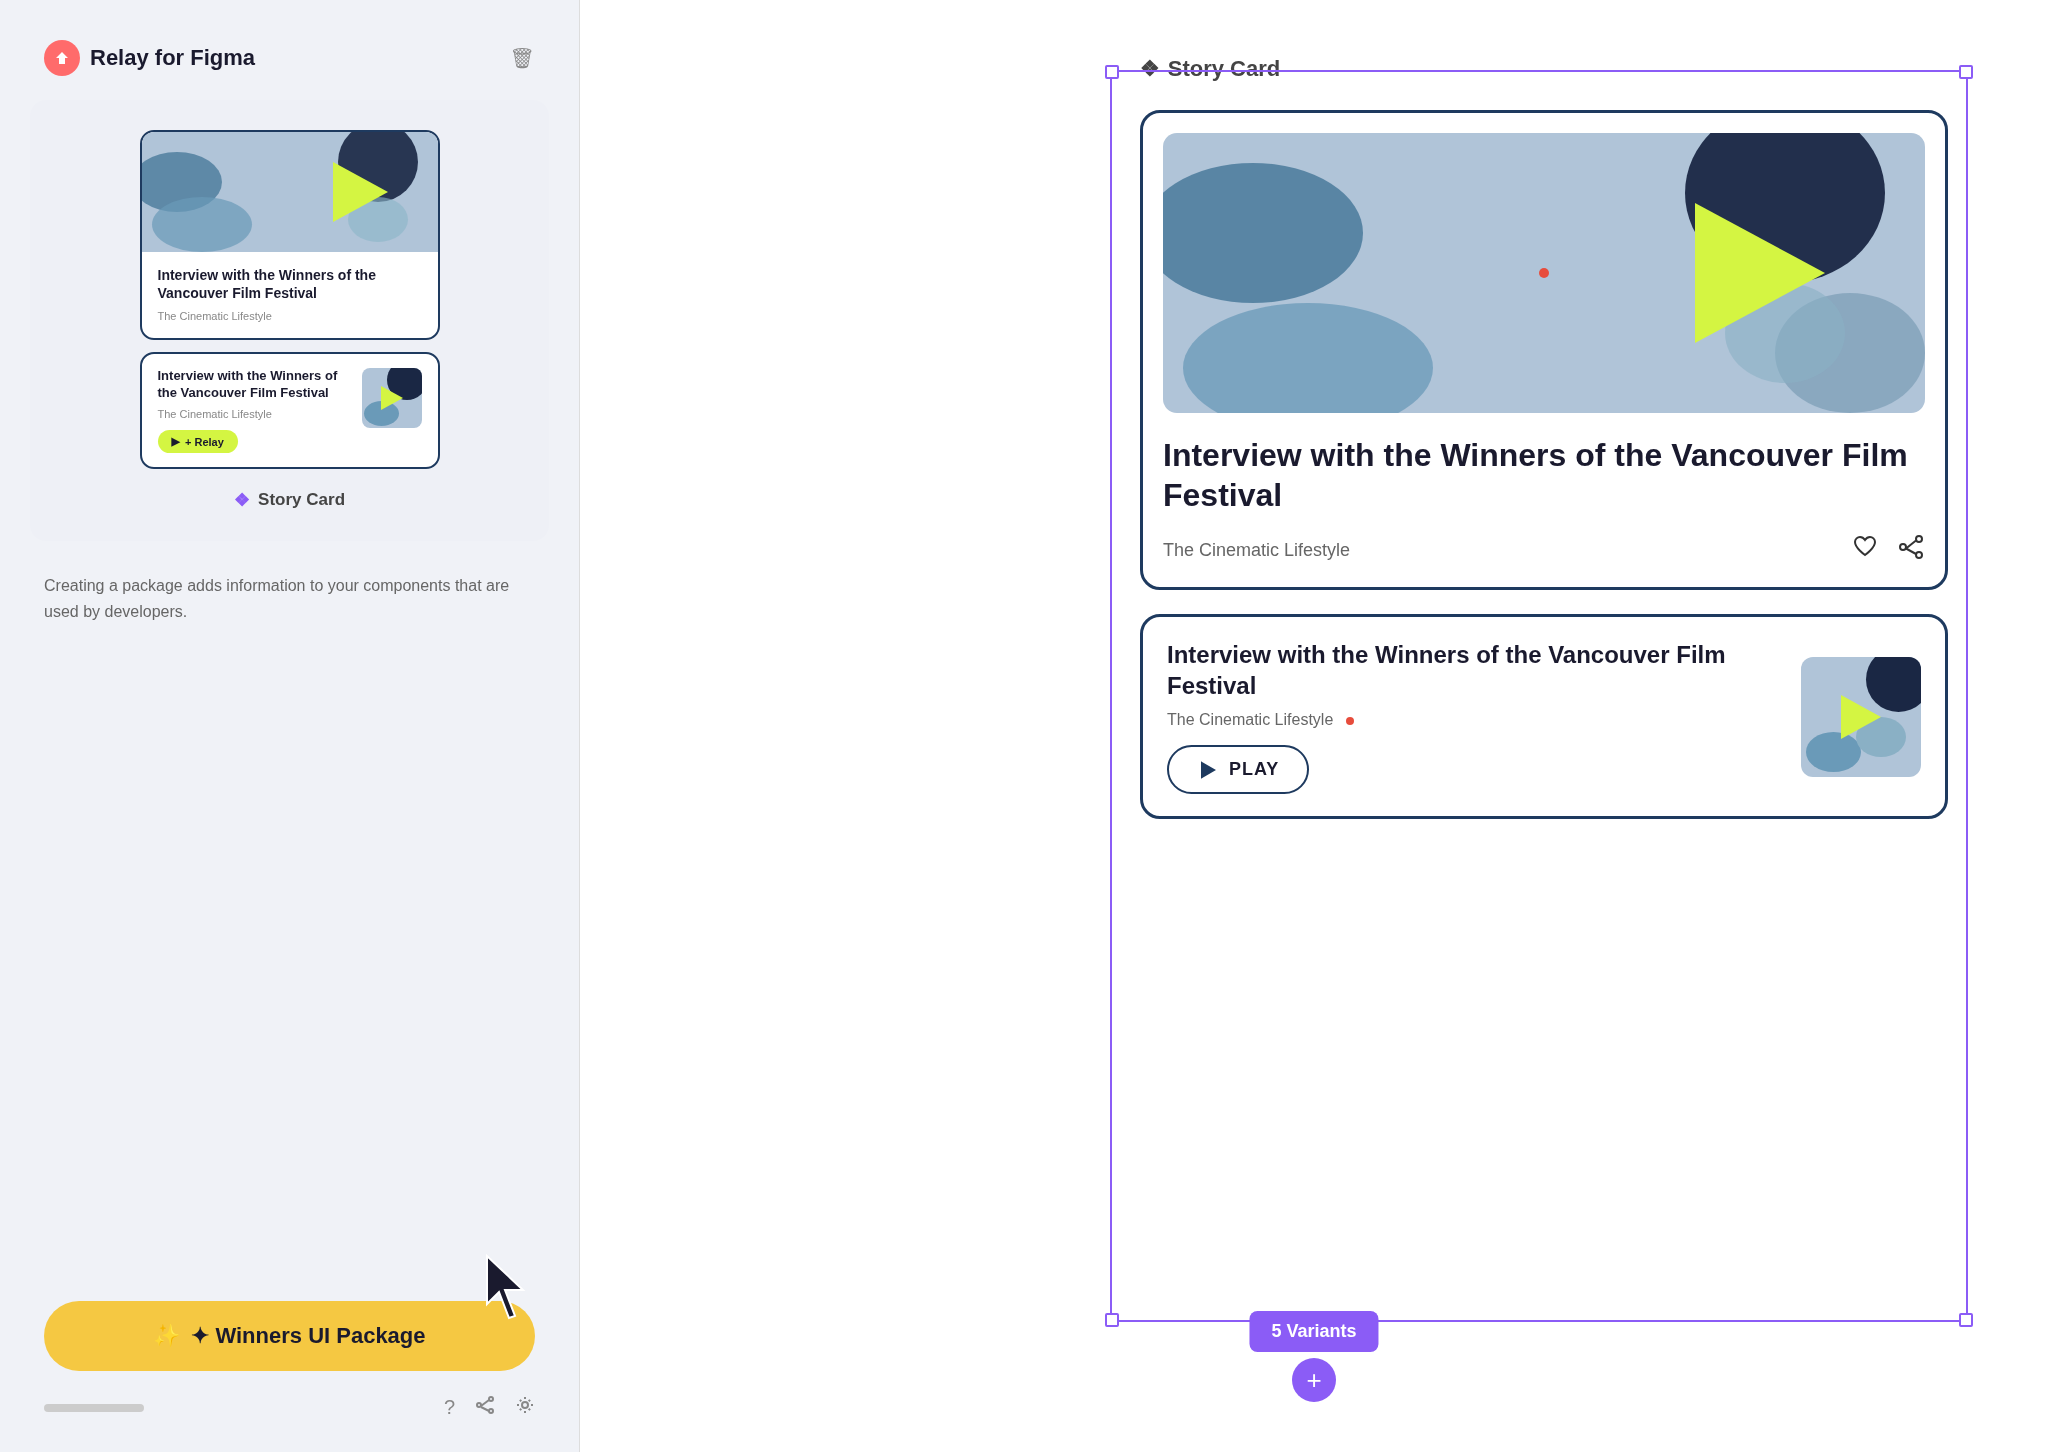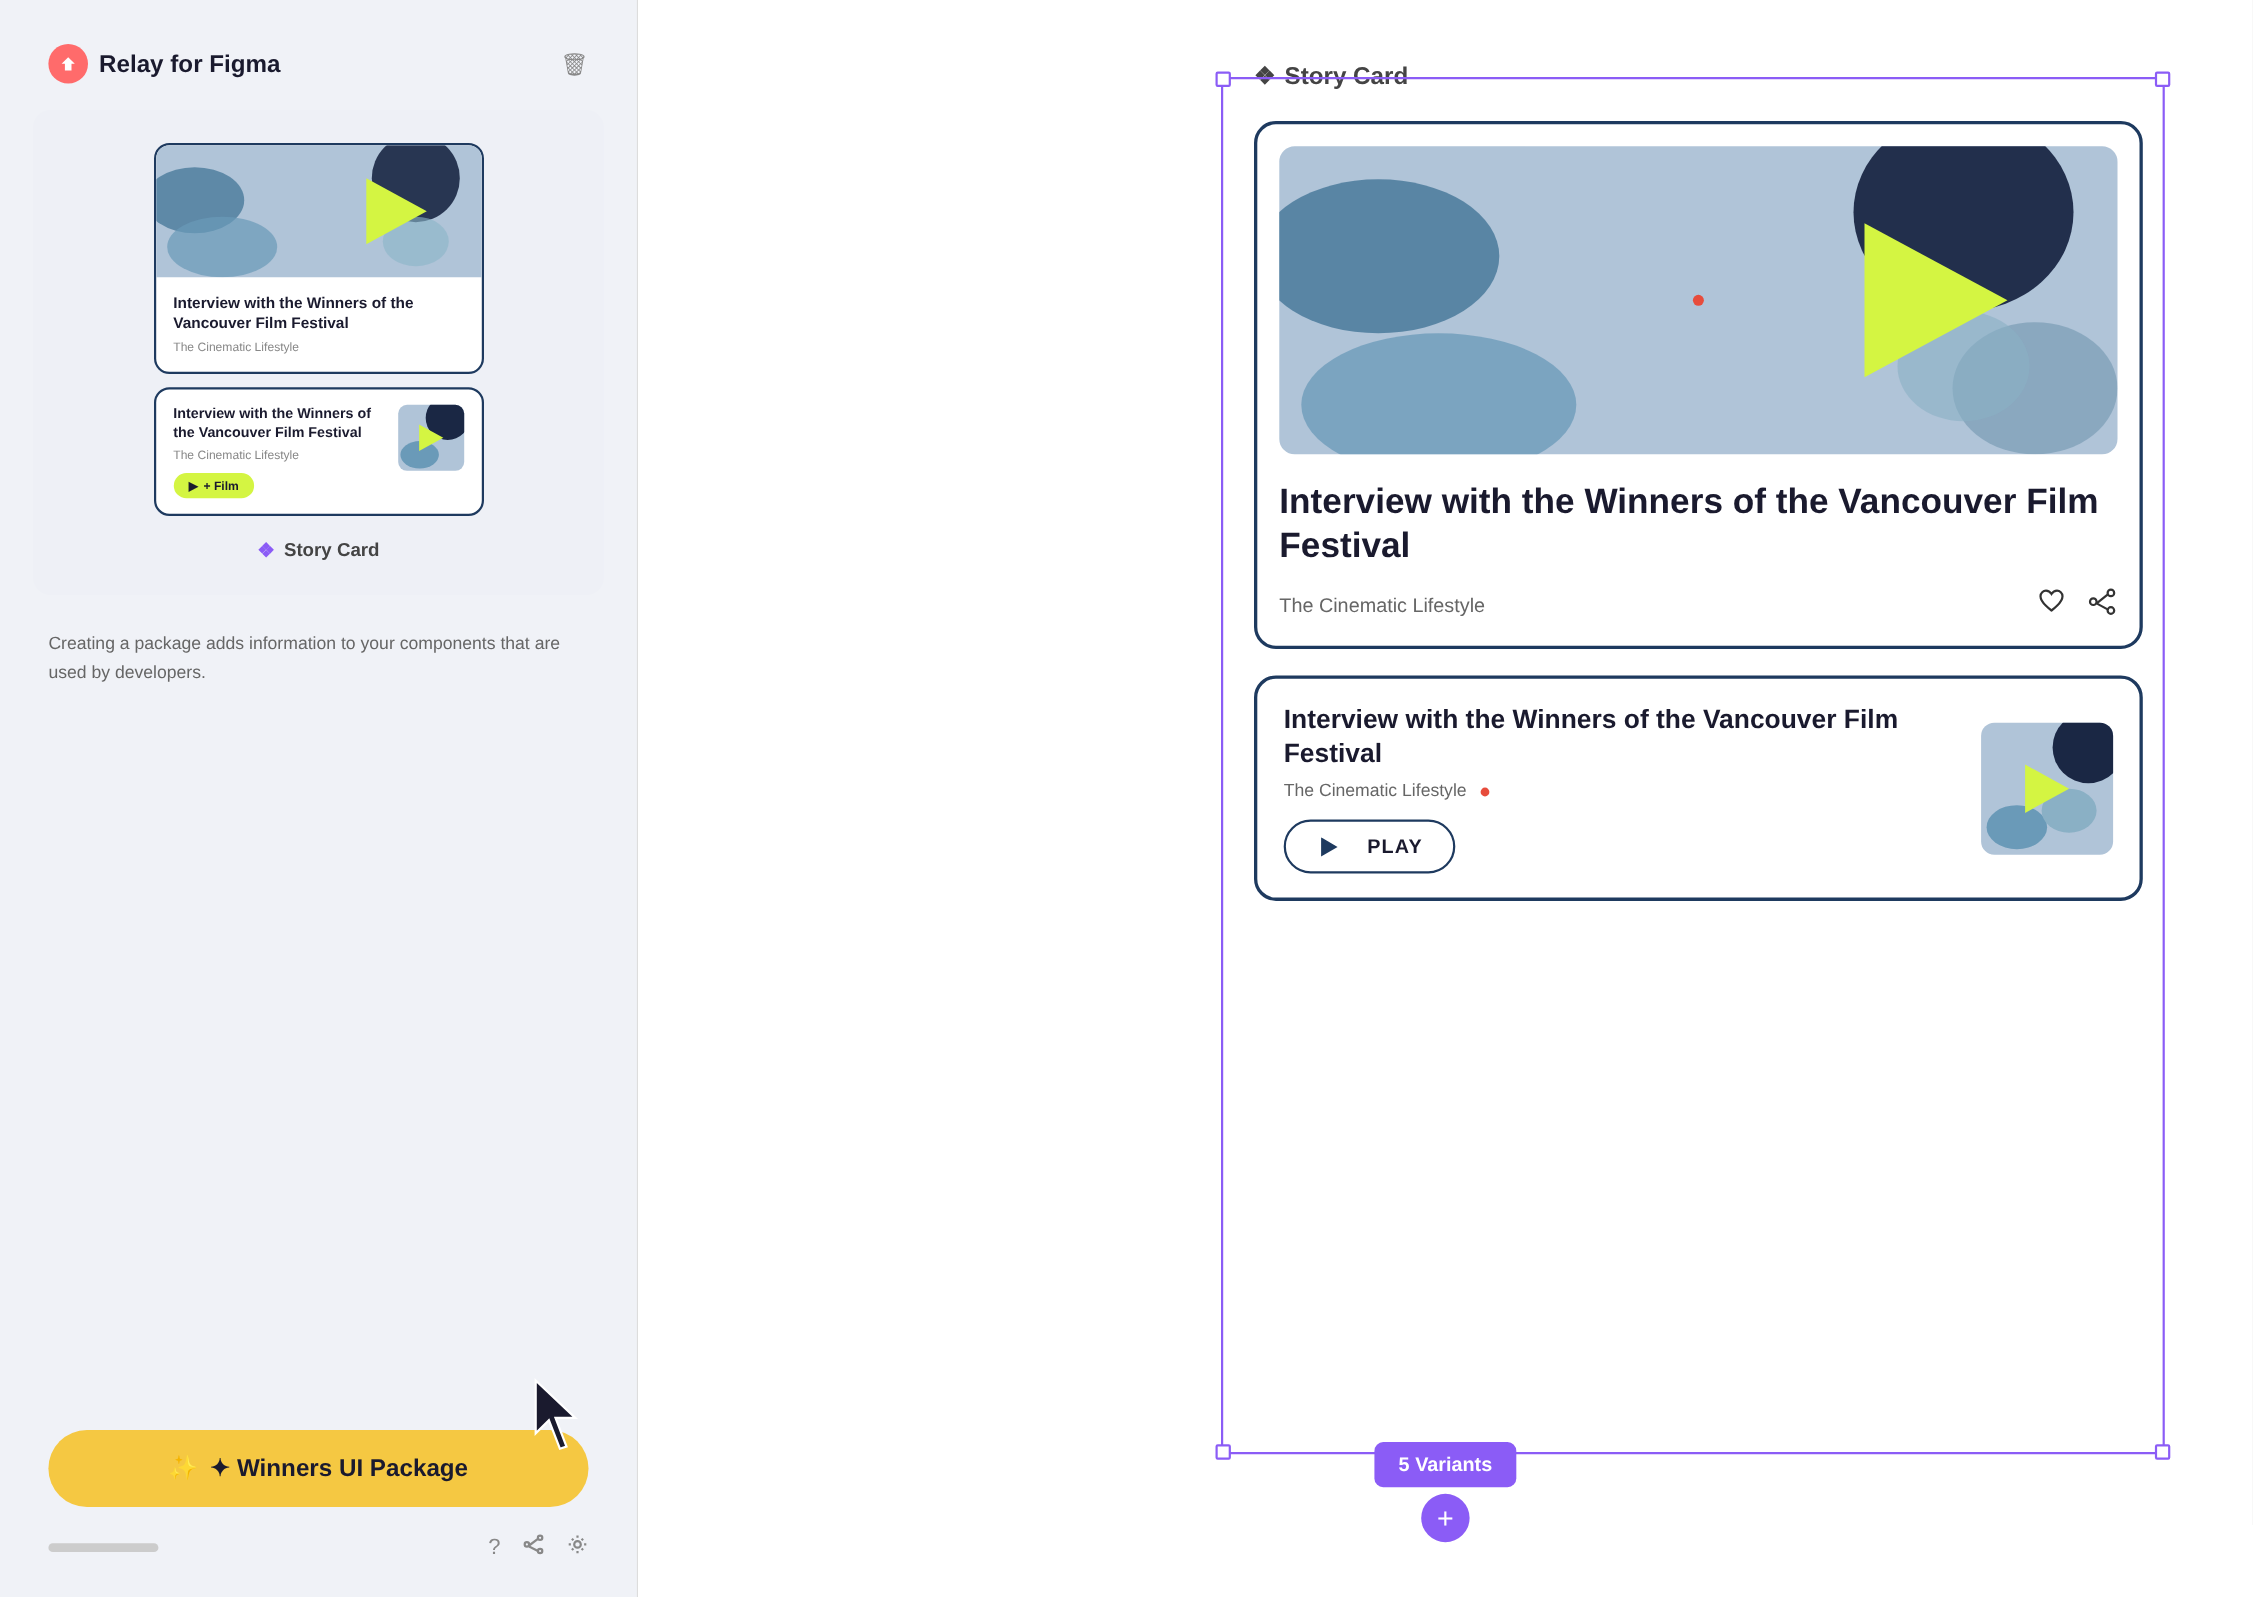--- a/index.html
+++ b/index.html
@@ -396,21 +396,21 @@
       background: #b0c4d8;
       border-radius: 12px;
       flex-shrink: 0;
       overflow: hidden;
       position: relative;
     }
 
     .play-button-large {
       display: inline-flex;
       align-items: center;
-      gap: 26px;
+      gap: 12px;
       background: white;
       border: 2.5px solid #1e3a5f;
       border-radius: 30px;
       padding: 12px 28px;
       font-size: 18px;
       font-weight: 700;
       color: #1a1a2e;
       cursor: pointer;
       letter-spacing: 1px;
     }
@@ -490,21 +490,21 @@
         <div class="card-subtitle">The Cinematic Lifestyle</div>
       </div>
     </div>
 
     <div class="small-card-v2">
       <div class="card-content">
         <div class="card-title">Interview with the Winners of the Vancouver Film Festival</div>
         <div class="card-subtitle">The Cinematic Lifestyle</div>
         <button class="play-button-small">
           <span>▶</span>
-          <span>+ Film</span>
+          <span>+ Relay</span>
         </button>
       </div>
       <div class="card-thumb">
         <div style="position:absolute;top:-8px;right:-5px;width:40px;height:40px;background:#1a2744;border-radius:50%;"></div>
         <div style="position:absolute;bottom:2px;left:2px;width:35px;height:25px;background:#6a9ab8;border-radius:50%;"></div>
         <div style="position:absolute;top:50%;left:50%;transform:translate(-50%,-50%);width:0;height:0;border-top:12px solid transparent;border-bottom:12px solid transparent;border-left:22px solid #d4f542;"></div>
       </div>
     </div>
 
     <div class="component-label">

